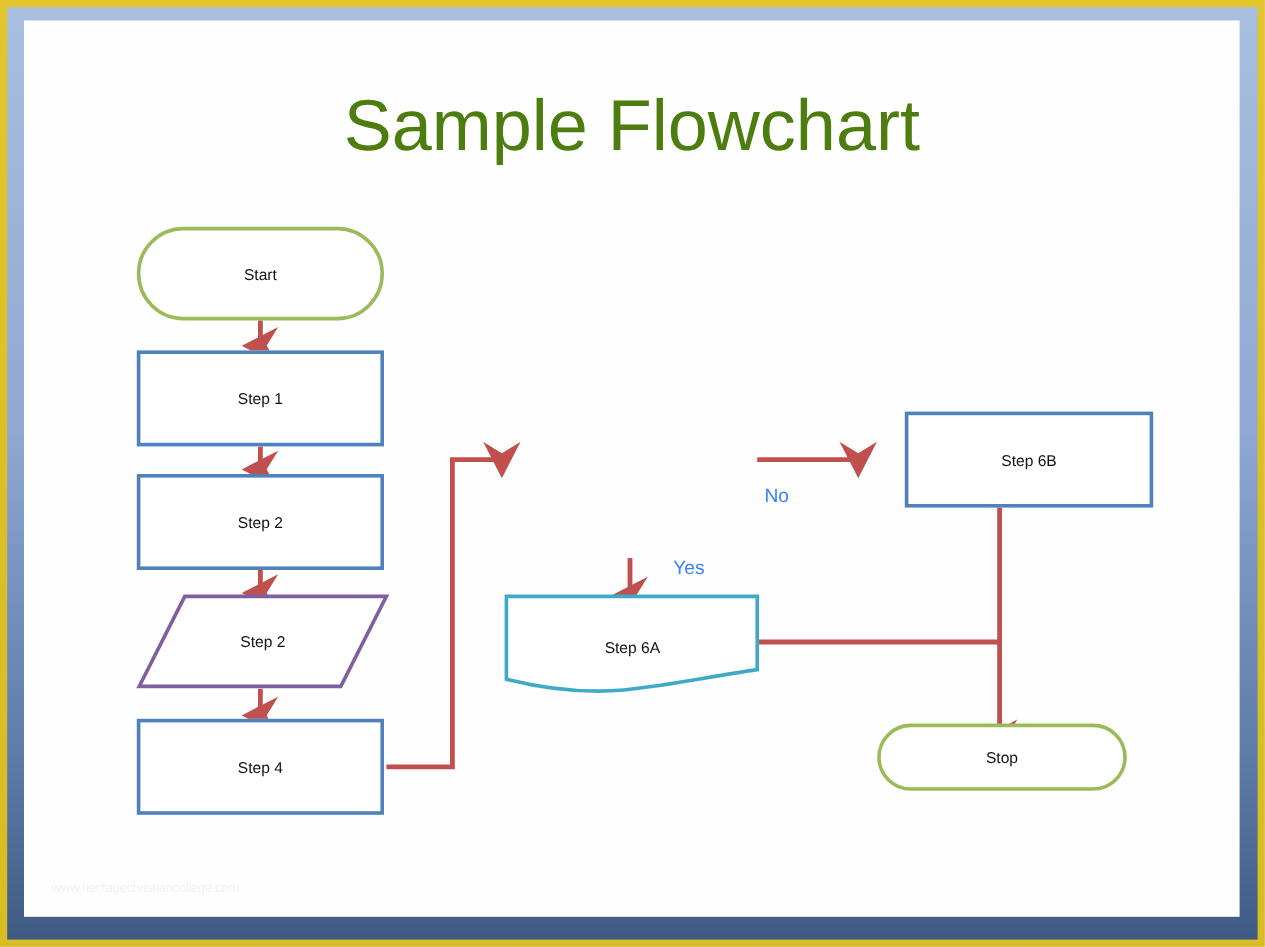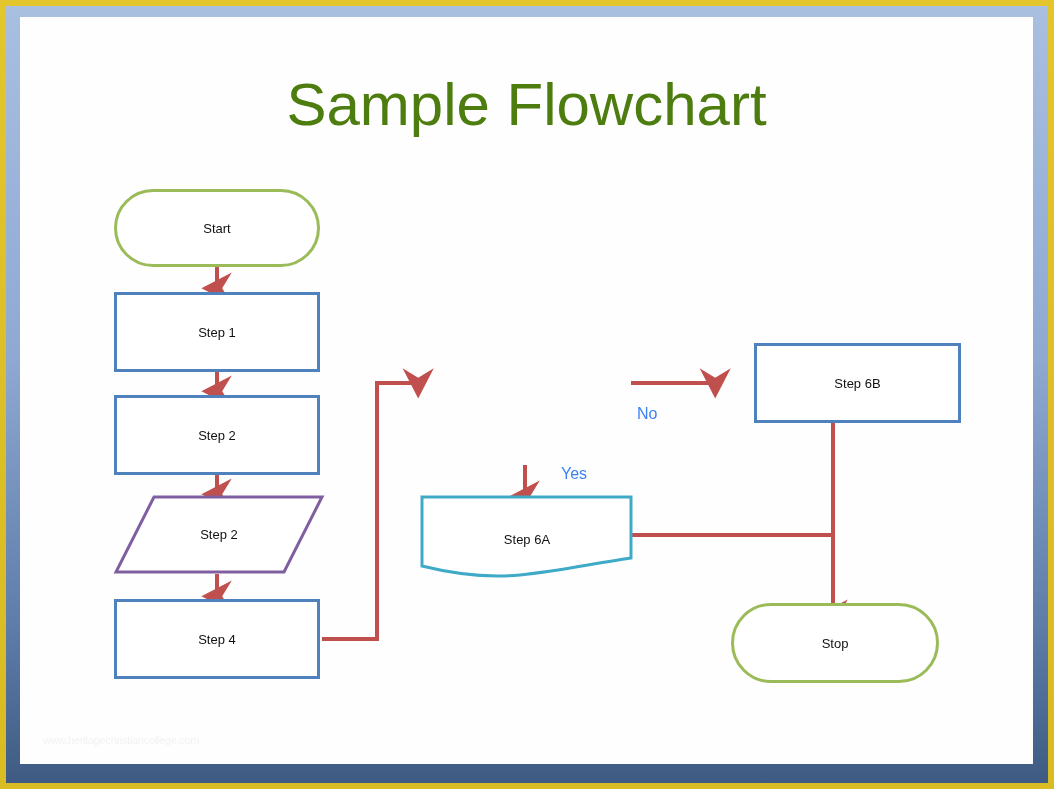--- a/index.html
+++ b/index.html
@@ -168,20 +168,20 @@
       <svg class="svgshape" width="214" height="88" viewBox="0 0 214 88">
         <path d="M2,2 L211,2 L211,63 C170,69 140,76 100,80 C66,83 34,79 2,71 Z" fill="#ffffff" stroke="#3fa9c8" stroke-width="3"></path>
       </svg>
       <span class="label" style="">Step 6A</span>
     </div>
 
     <div class="node rect" style="left:711px; top:326px; width:207px; height:80px;margin-left:23px;">
       <span class="label">Step 6B</span>
     </div>
 
-    <div class="node stadium" style="left:711px; top:586px; width:208px; height:80px;">
+    <div class="node stadium" style="left:711px; top:586px; width:208px; height:56px;">
       <span class="label">Stop</span>
     </div>
 
     <div class="watermark">www.heritagechristiancollege.com</div>
 
   </div>
 </div>
 
 </body></html>

